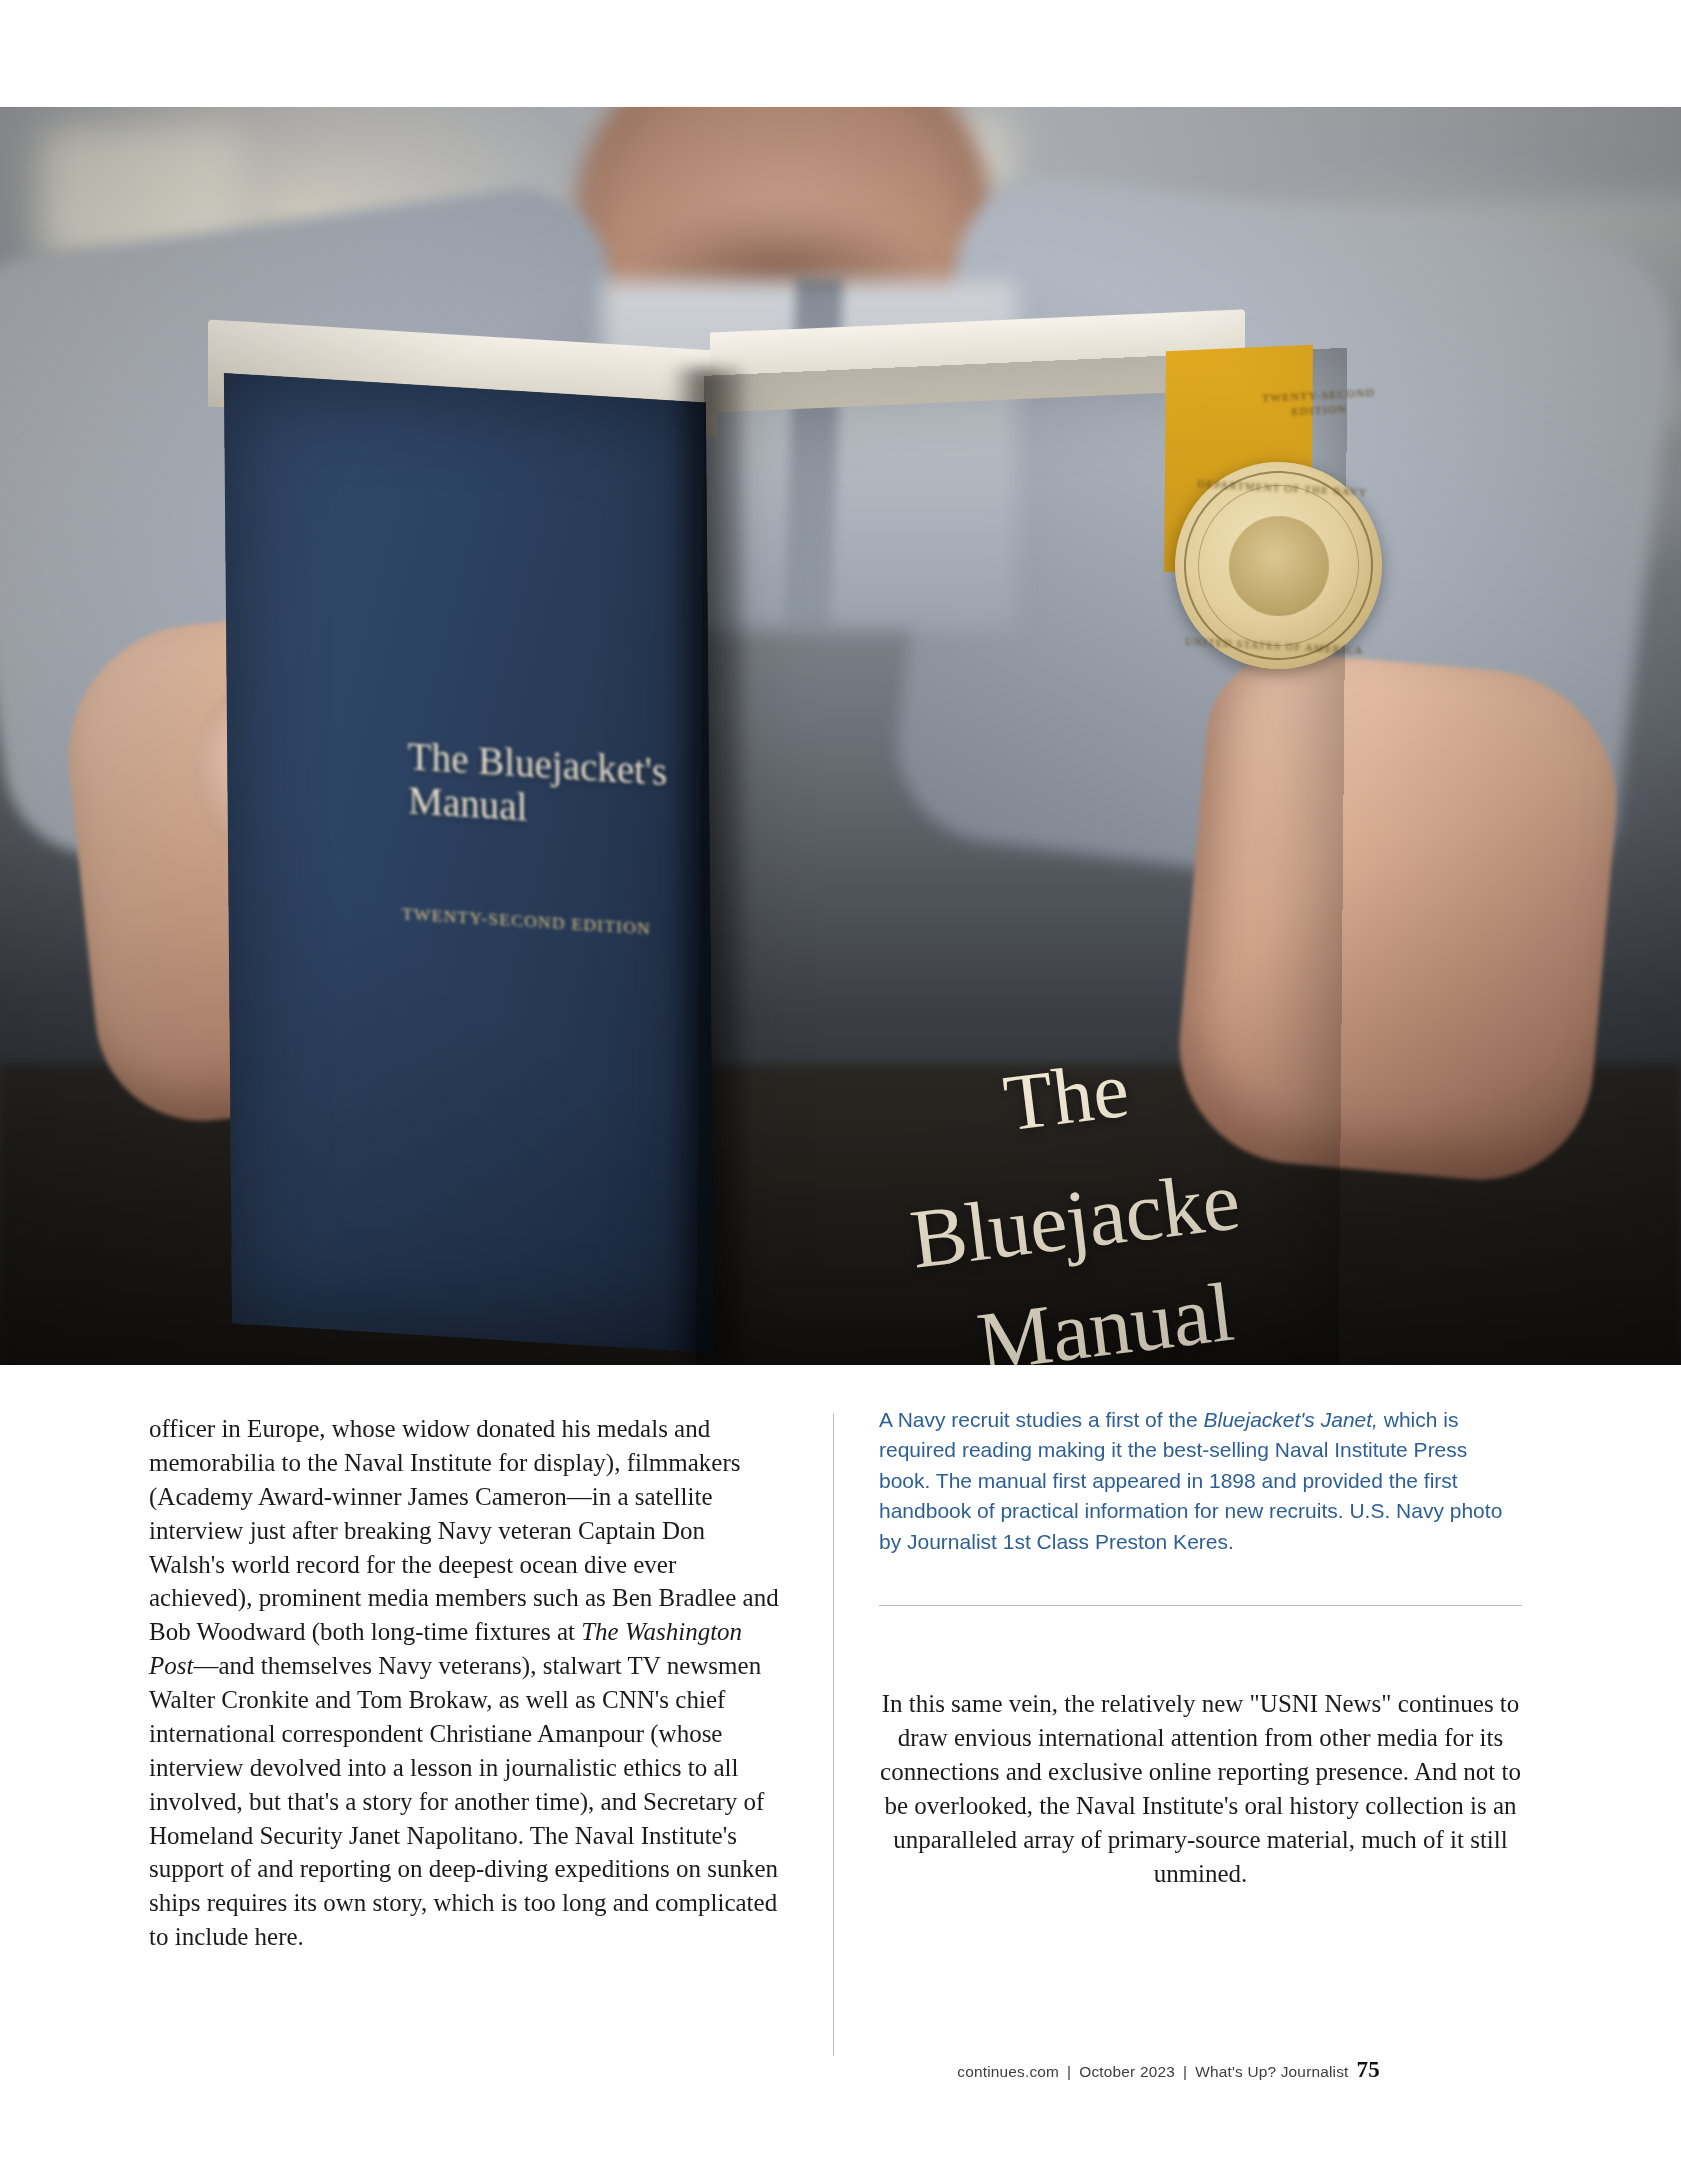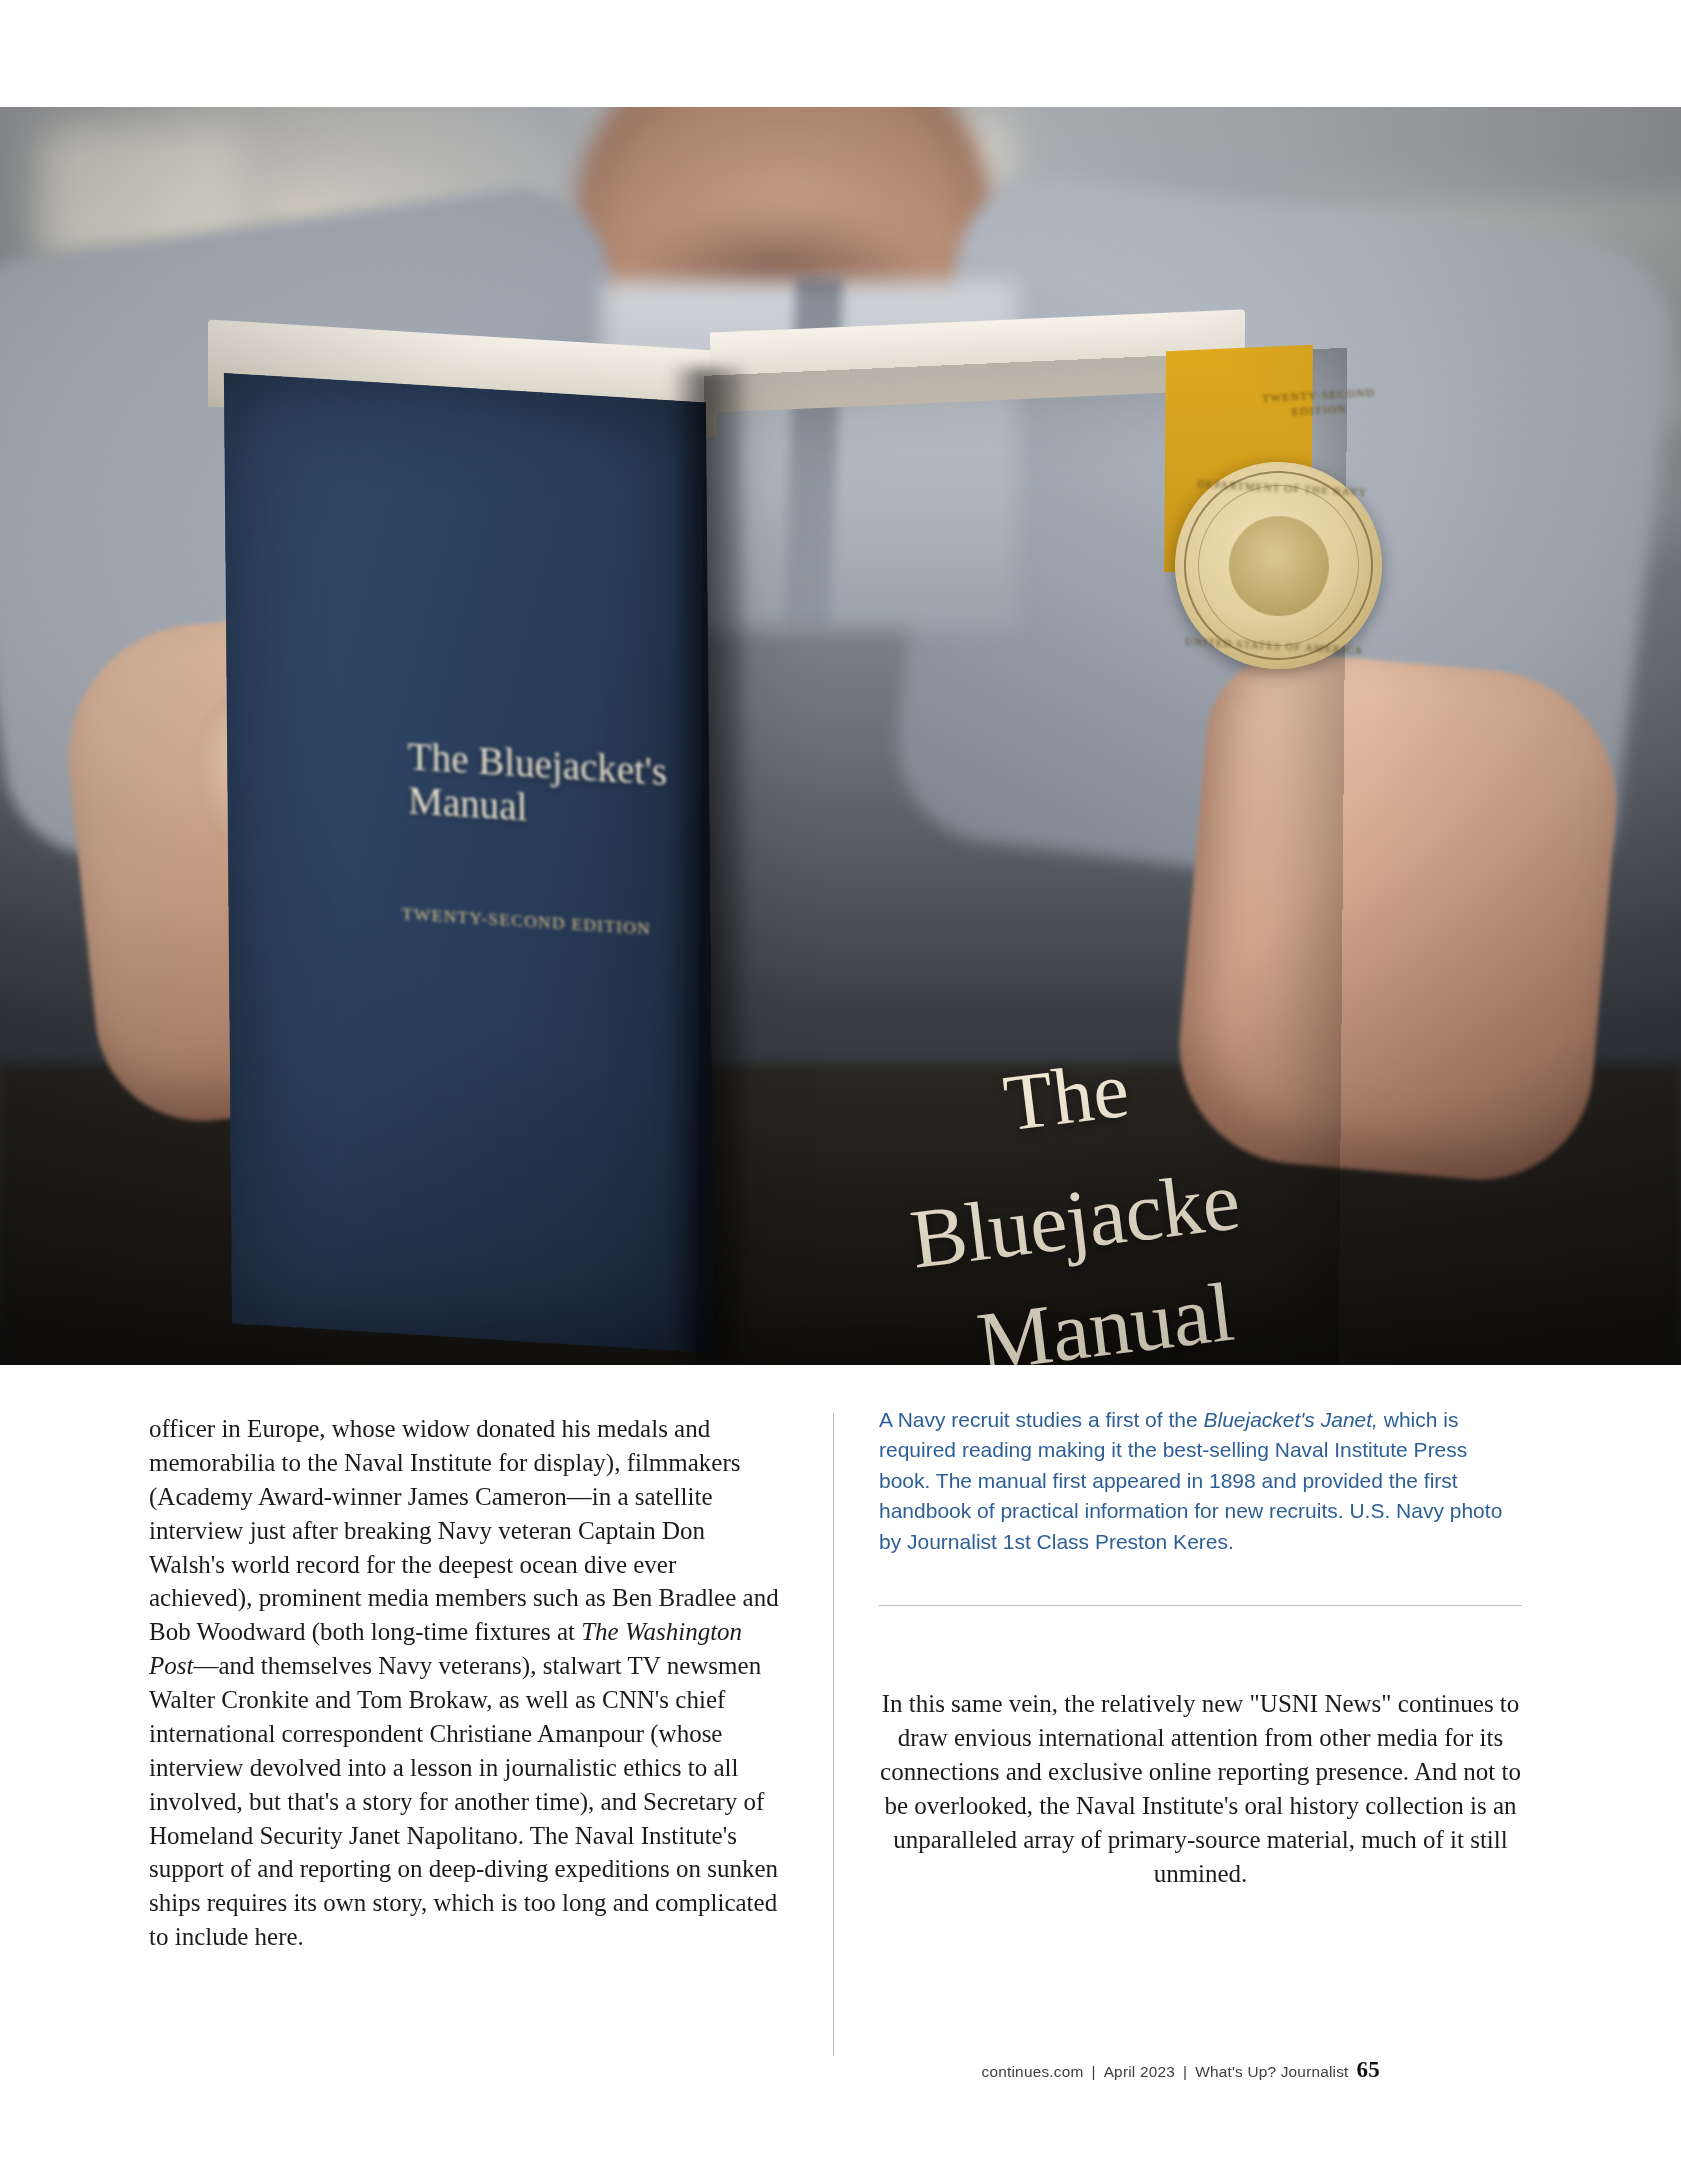--- a/index.html
+++ b/index.html
@@ -472,20 +472,20 @@
     <div class="caption"><span>A Navy recruit studies a first of the </span><em>Bluejacket's Janet,</em><span> which is required reading making it the best-selling Naval Institute Press book. The manual first appeared in 1898 and provided the first handbook of practical information for new recruits. U.S. Navy photo by Journalist 1st Class Preston Keres.</span></div>
     <div class="divider-horz"></div>
     <div class="body-right">
       <p>In this same vein, the relatively new "USNI News" continues to draw envious international attention from other media for its connections and exclusive online reporting presence. And not to be overlooked, the Naval Institute's oral history collection is an unparalleled array of primary-source material, much of it still unmined.</p>
     </div>
   </div>
 
   <div class="footer">
     <span>continues.com</span>
     <span>|</span>
-    <span>April 2023</span>
+    <span>October 2023</span>
     <span>|</span>
     <span>What's Up? Journalist</span>
-    <span class="pageno">65</span>
+    <span class="pageno">75</span>
   </div>
 
 </div>
 
 
 </body></html>

